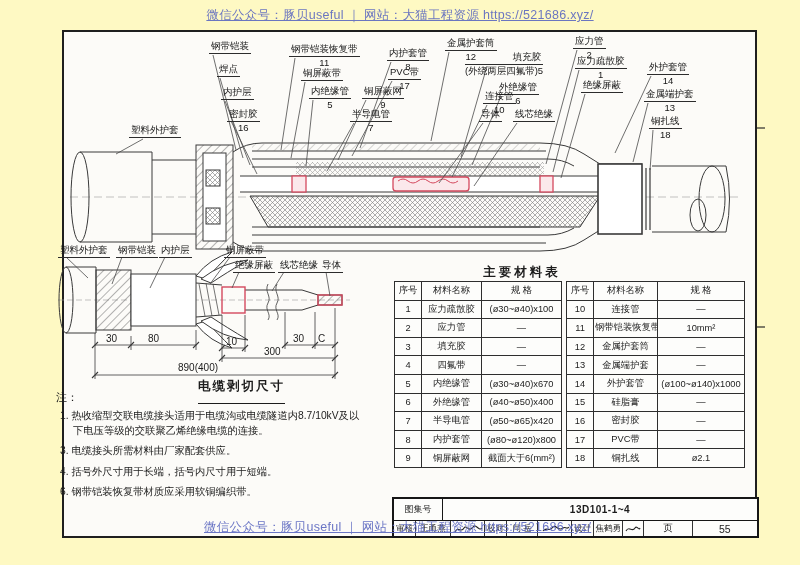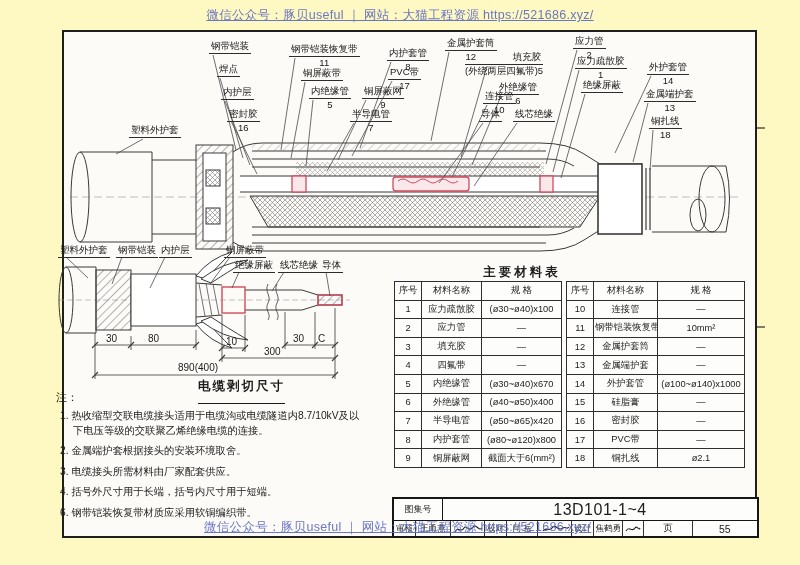--- a/index.html
+++ b/index.html
@@ -20,21 +20,21 @@
   .notes-label{position:absolute;left:56px;top:390px;font-size:11px;z-index:2;}
   .notes{position:absolute;left:60px;top:409px;width:302px;font-size:10.3px;z-index:2;}
   .note-item{margin-bottom:6px;line-height:1.42;text-indent:-13px;padding-left:13px;}
   .mat-title{position:absolute;left:452px;top:264px;width:140px;text-align:center;font-size:12.5px;font-weight:bold;letter-spacing:3px;z-index:2;}
   table.mtable{position:absolute;border-collapse:collapse;table-layout:fixed;font-size:9.3px;background:#fdfdfb;z-index:2;}
   table.mtable th,table.mtable td{border:1px solid #2e2e2e;text-align:center;vertical-align:middle;padding:0 1px;height:17.6px;font-weight:normal;overflow:hidden;white-space:nowrap;}
   .tb{position:absolute;left:392px;top:497px;width:367px;height:41px;border:2px solid #161616;box-sizing:border-box;background:#fdfdfb;display:flex;flex-direction:column;z-index:3;}
   .tb-r1{display:flex;flex:1;align-items:stretch;}
   .tb-title{width:253px;border-right:1.5px solid #161616;font-size:16.5px;font-weight:bold;display:flex;align-items:center;justify-content:center;letter-spacing:.5px;box-sizing:border-box;}
   .tb-atlas-label{width:49px;border-right:1.5px solid #161616;font-size:9px;display:flex;align-items:center;justify-content:center;box-sizing:border-box;}
-  .tb-atlas-no{flex:1;font-size:16px;display:flex;align-items:center;justify-content:center;letter-spacing:.5px;}
+  .tb-atlas-no{flex:1;font-size:10px;display:flex;align-items:center;justify-content:center;letter-spacing:.5px;font-weight:bold;}
   .tb-r2{display:flex;height:15px;border-top:1.5px solid #161616;font-size:8.5px;align-items:stretch;}
   .tb-c{display:flex;align-items:center;justify-content:center;border-right:1px solid #333;box-sizing:border-box;overflow:hidden;white-space:nowrap;}
   .tb-c.last{border-right:none;}
 </style>
 </head>
 <body>
 
 <div class="page">
 
   <div class="wm wm-top">微信公众号：豚贝useful ｜ 网站：大猫工程资源 https://521686.xyz/</div>
@@ -318,21 +318,20 @@
   <div class="dim" style="left:226px;top:336px">10</div>
   <div class="dim" style="left:293px;top:333px">30</div>
   <div class="dim" style="left:318px;top:333px">C</div>
   <div class="dim" style="left:264px;top:346px">300</div>
   <div class="dim" style="left:178px;top:362px">890(400)</div>
 
   <div class="notes-label">注：</div>
   <div class="strip-title">电缆剥切尺寸</div>
   <div class="notes">
       <div class="note-item">1. 热收缩型交联电缆接头适用于电缆沟或电缆隧道内8.7/10kV及以下电压等级的交联聚乙烯绝缘电缆的连接。</div>
-      <div class="note-item">2. 金属端护套根据接头的安装环境取舍。</div>
       <div class="note-item">3. 电缆接头所需材料由厂家配套供应。</div>
       <div class="note-item">4. 括号外尺寸用于长端，括号内尺寸用于短端。</div>
       <div class="note-item">6. 钢带铠装恢复带材质应采用软铜编织带。</div>
     </div>
 
   <div class="mat-title">主要材料表</div>
 
   <table class="mtable" style="left:394px;top:281px;width:167px">
     <colgroup>
         <col style="width:27px">

